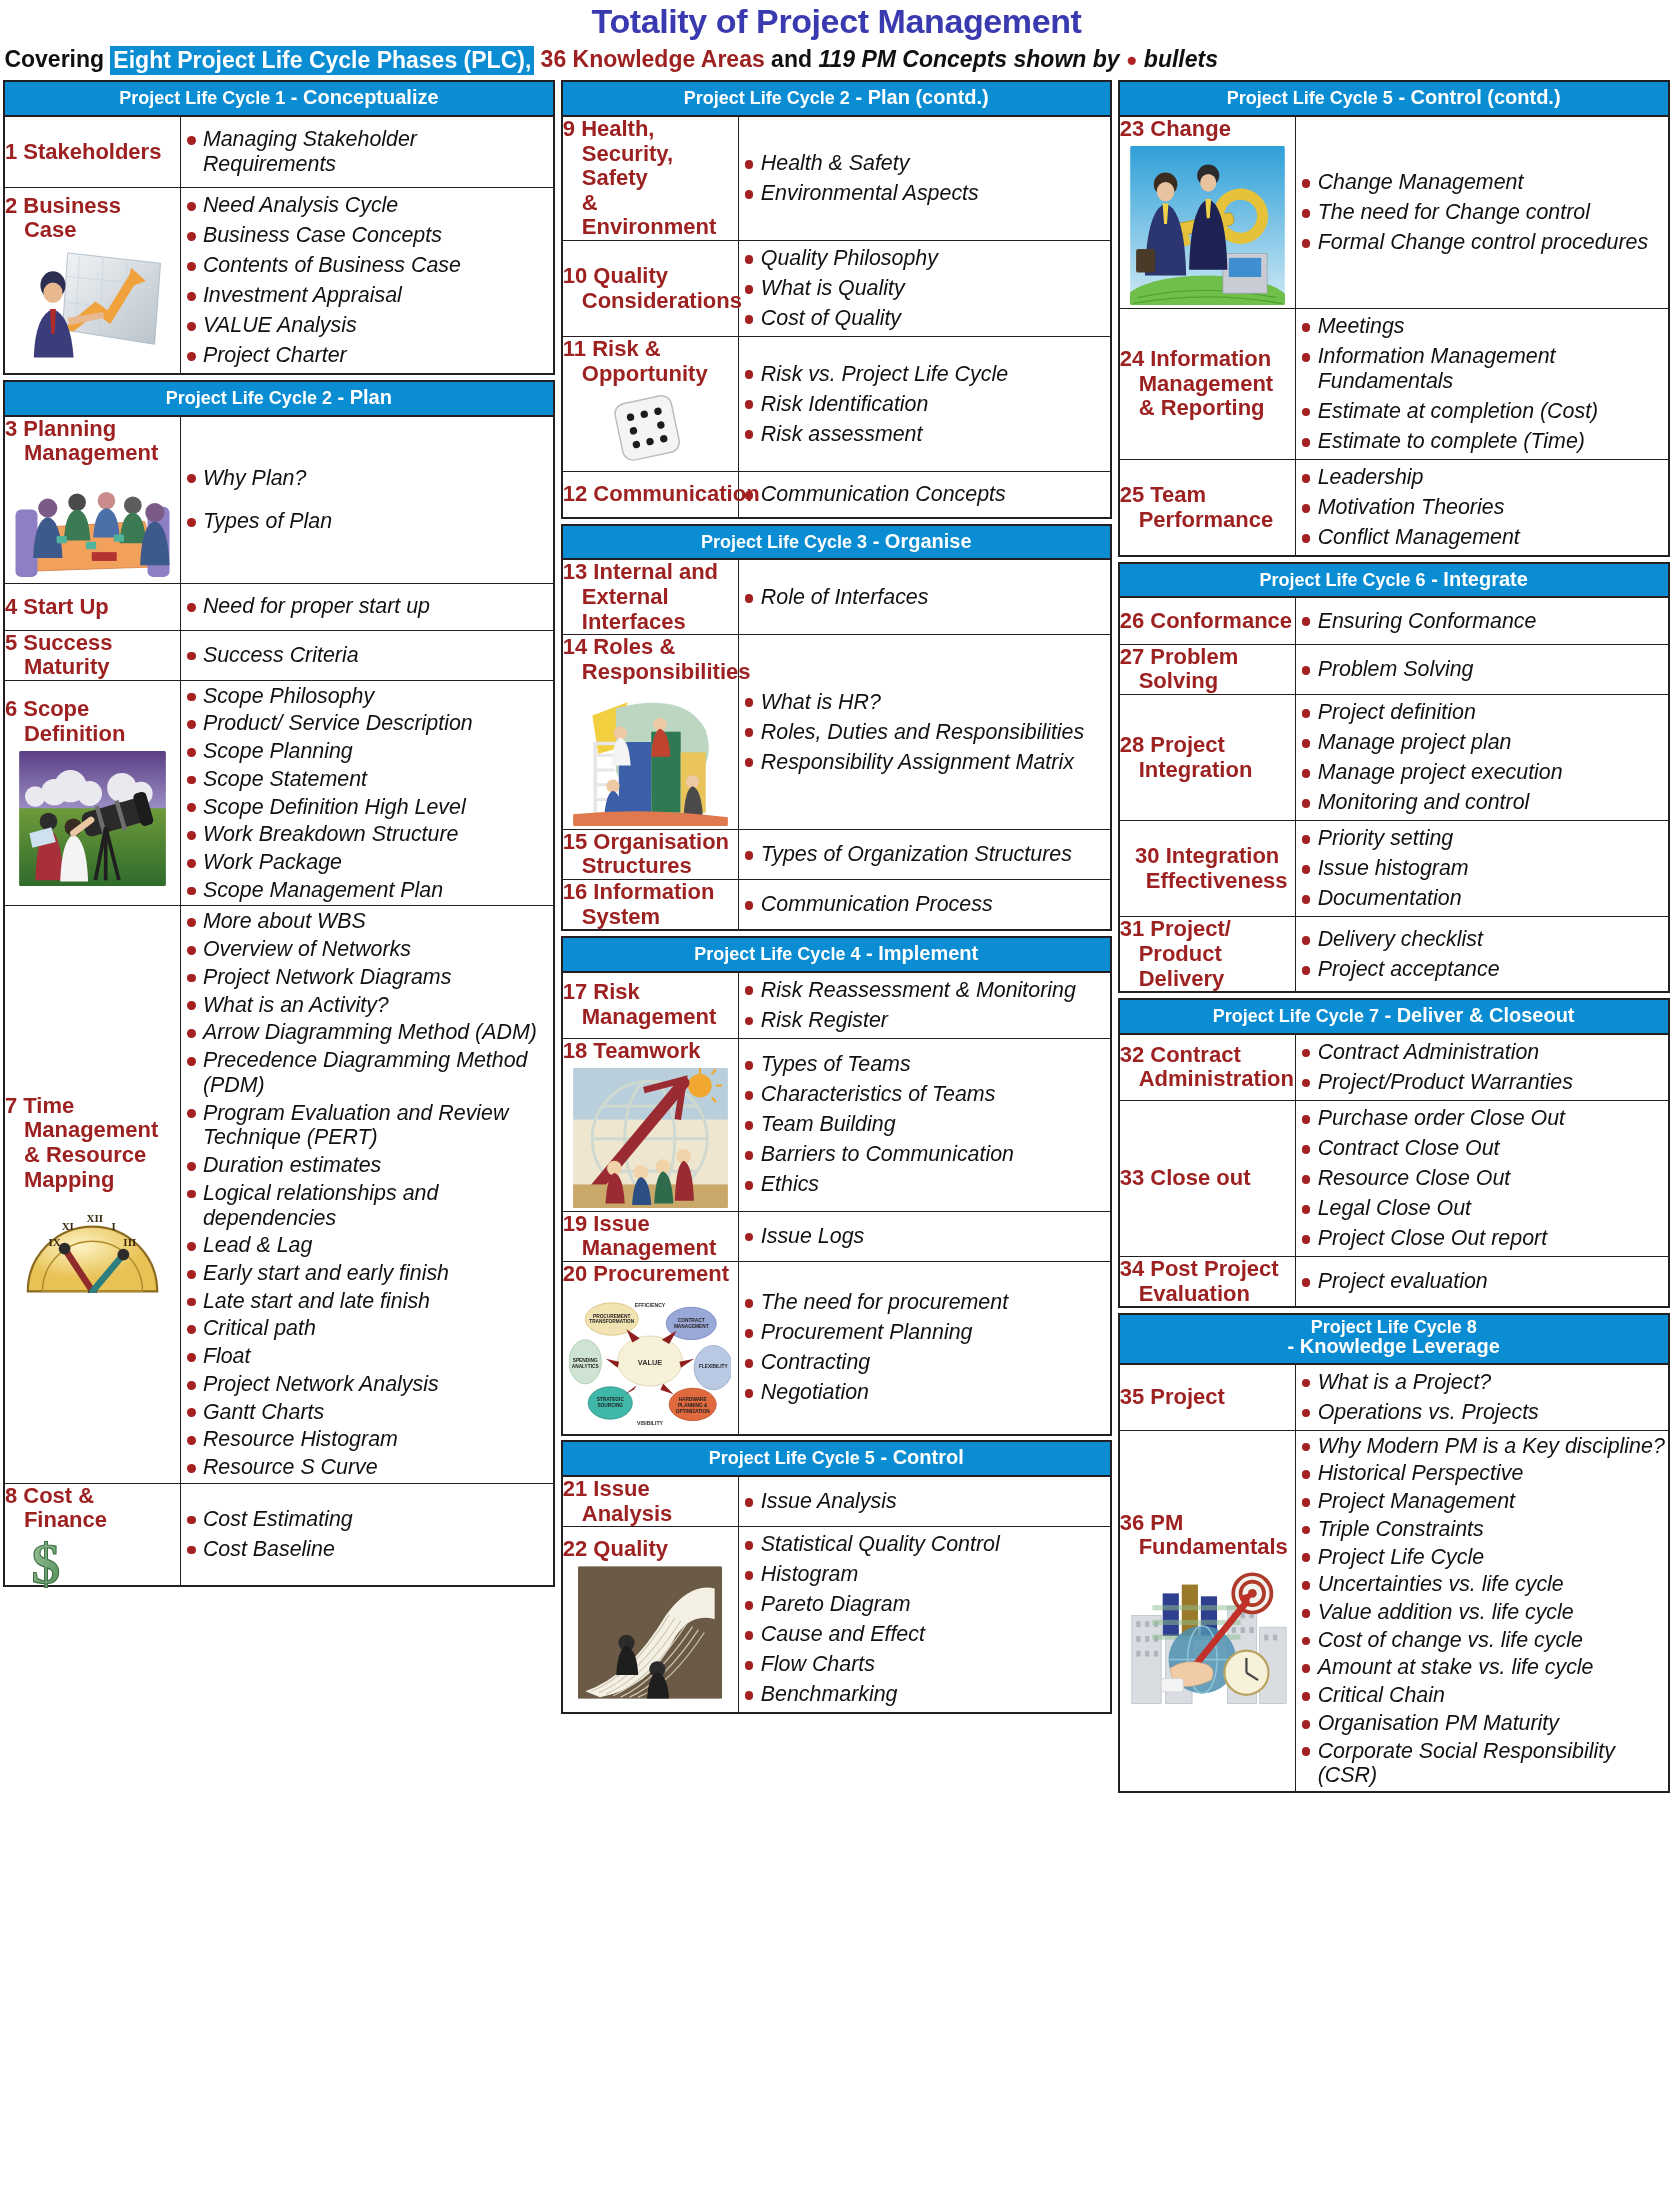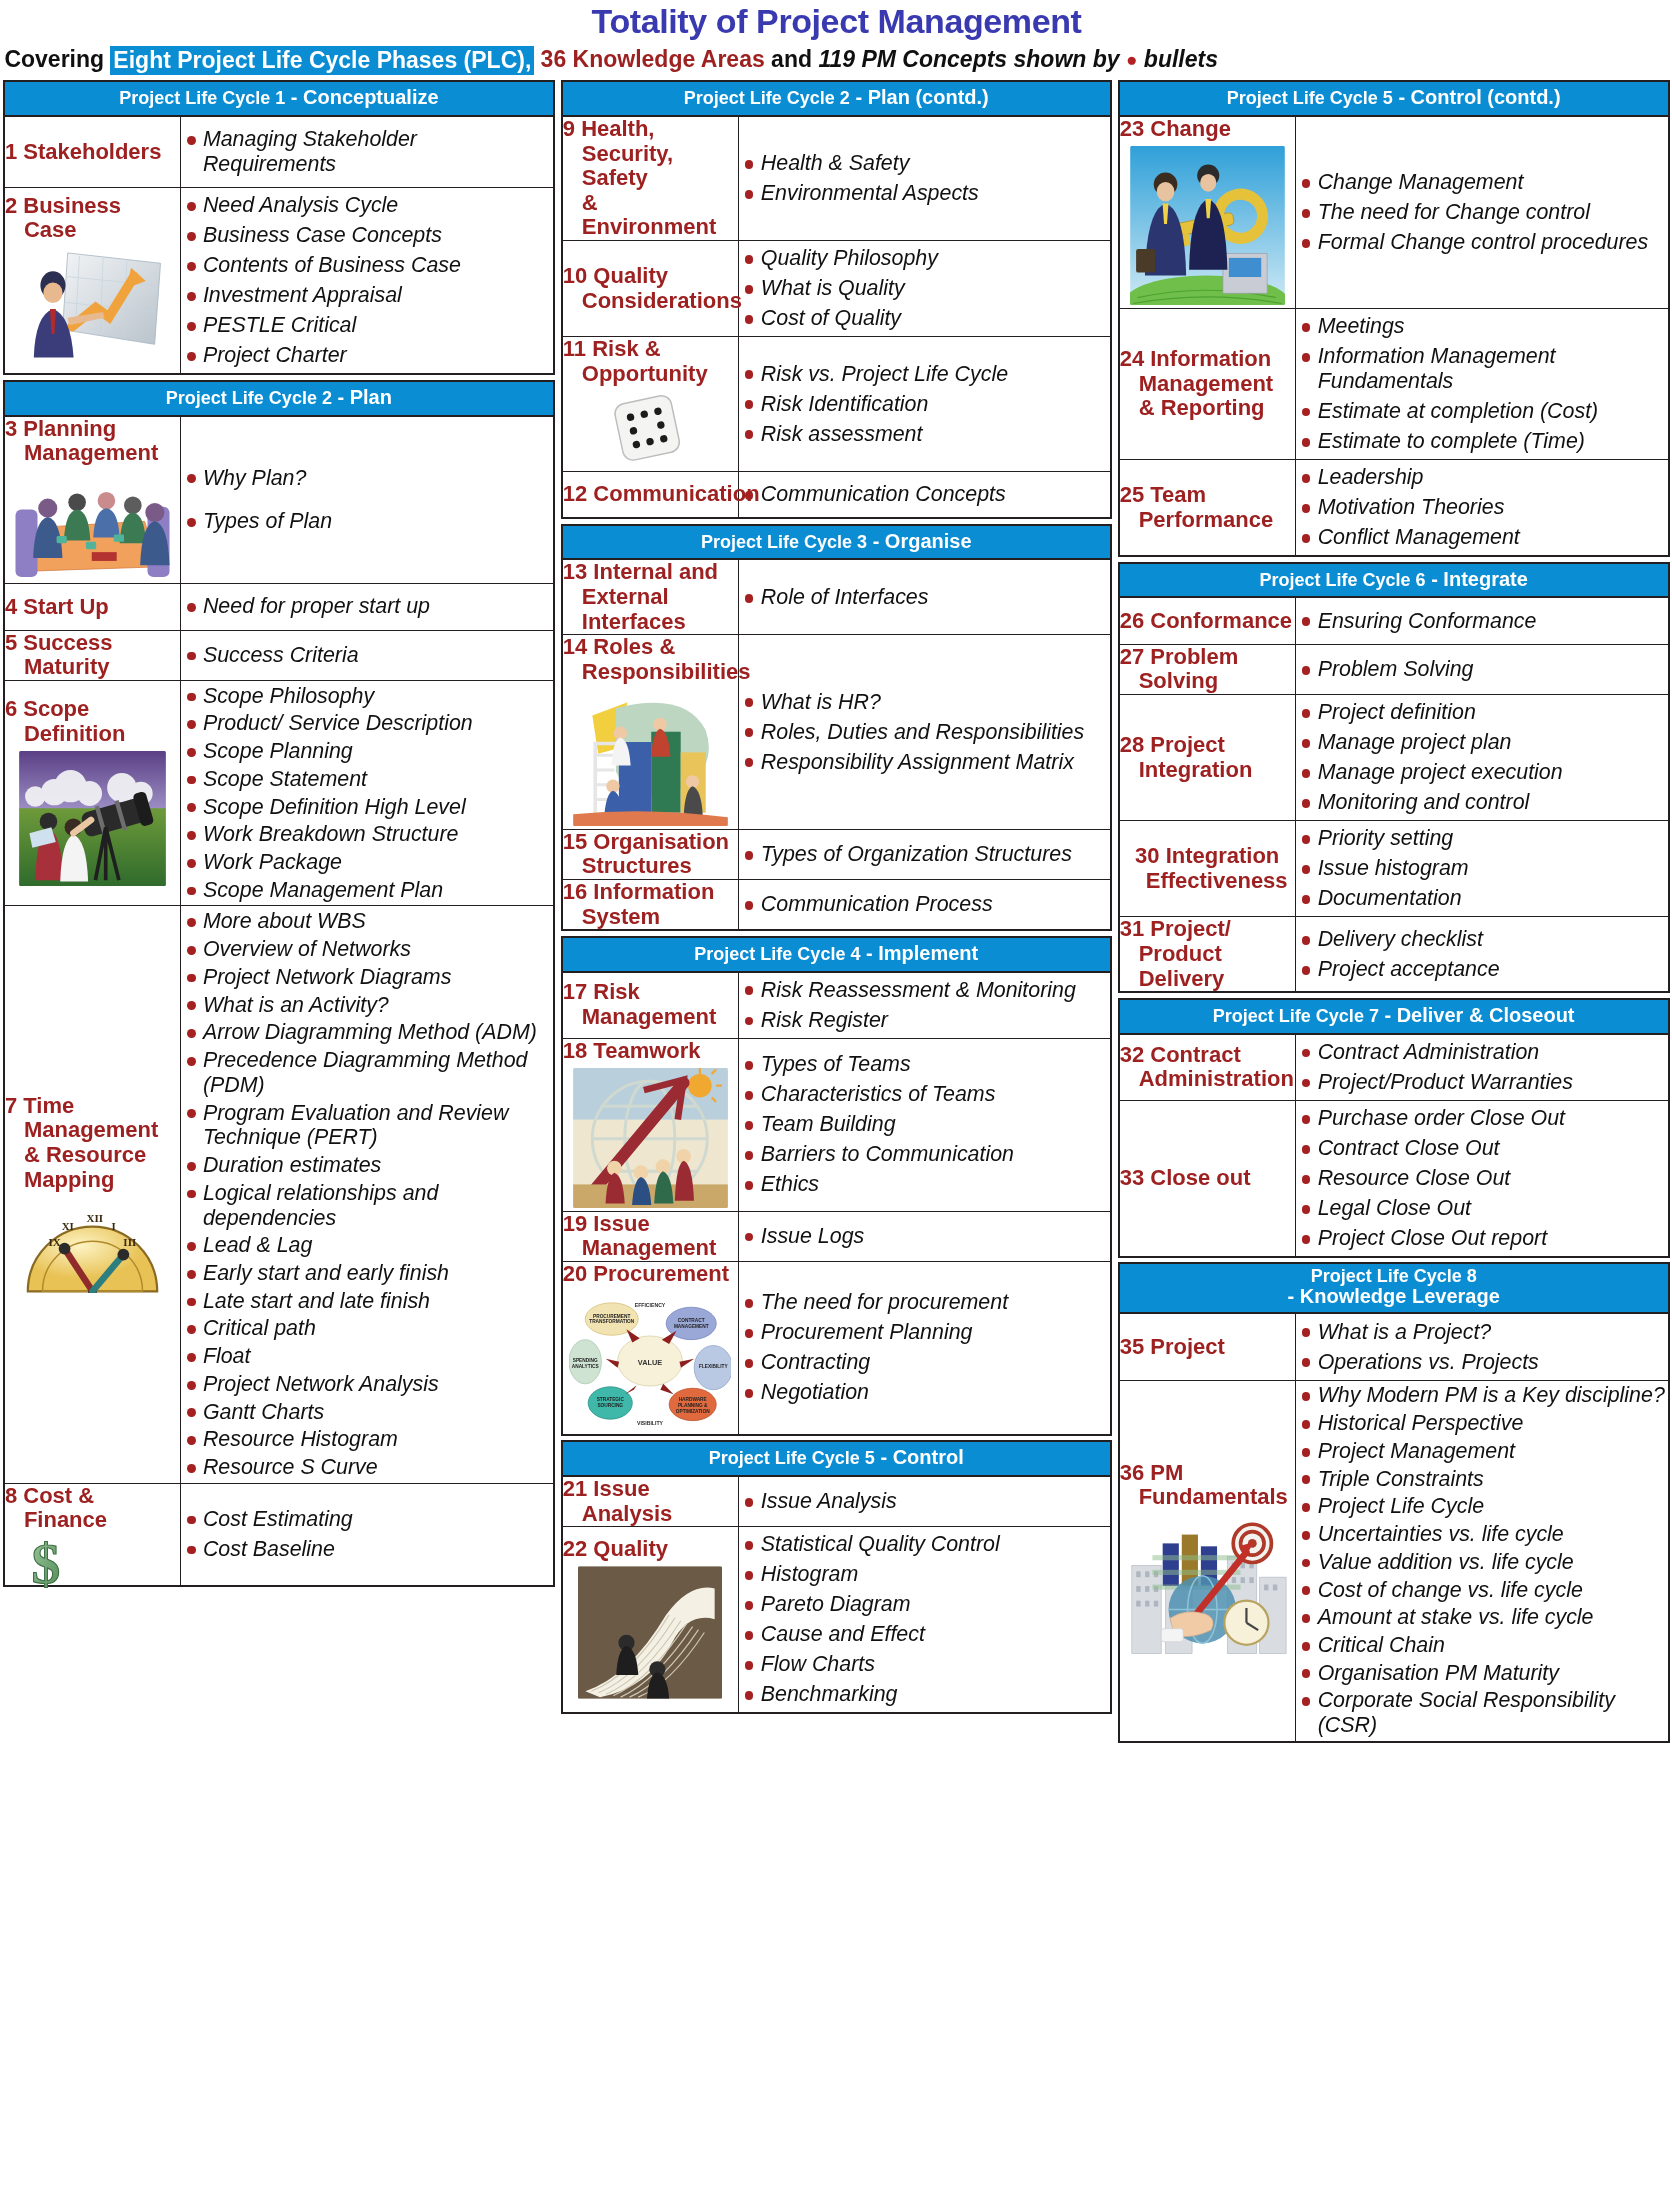--- a/index.html
+++ b/index.html
@@ -181,21 +181,21 @@
         <path d="M16,150 Q18,92 42,84 Q66,92 70,150 Z" fill="#3a3d7a"></path>
         <path d="M38,84 L46,84 L44,118 L40,118 Z" fill="#b22a2a"></path>
         <path d="M62,96 L110,88 L112,96 L64,106 Z" fill="#e8b98e"></path>
                   </svg></td>
                 <td class="ka-body">
                   <ul class="concepts">
                     <li>Need Analysis Cycle</li>
                     <li>Business Case Concepts</li>
                     <li>Contents of Business Case</li>
                     <li>Investment Appraisal</li>
-                    <li>PESTLE Critical</li>
+                    <li>VALUE Analysis</li>
                     <li>Project Charter</li>
                   </ul>
                 </td>
               </tr>
             </tbody>
           </table>
         </div>
         <div class="block">
           <div class="plc-bar"><span class="small">Project Life Cycle 2</span><span class="big"> - Plan</span></div>
           <table class="ka">
@@ -819,20 +819,28 @@
                 <td class="ka-body">
                   <ul class="concepts">
                     <li>Purchase order Close Out</li>
                     <li>Contract Close Out</li>
                     <li>Resource Close Out</li>
                     <li>Legal Close Out</li>
                     <li>Project Close Out report</li>
                   </ul>
                 </td>
               </tr>
+              <tr>
+                <td class="ka-name" style="width: 175px;"><span class="idx">34 Post Project</span><span class="hang">Evaluation</span></td>
+                <td class="ka-body">
+                  <ul class="concepts airy">
+                    <li>Project evaluation</li>
+                  </ul>
+                </td>
+              </tr>
             </tbody>
           </table>
         </div>
         <div class="block">
           <div class="plc-bar two-line"><span class="small">Project Life Cycle 8</span><br><span class="big"> - Knowledge Leverage</span></div>
           <table class="ka">
             <tbody>
               <tr>
                 <td class="ka-name" style="width: 175px;"><span class="idx">35 Project</span></td>
                 <td class="ka-body">

